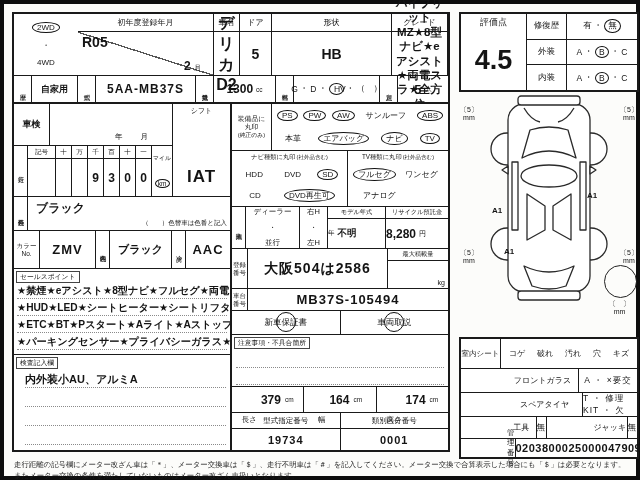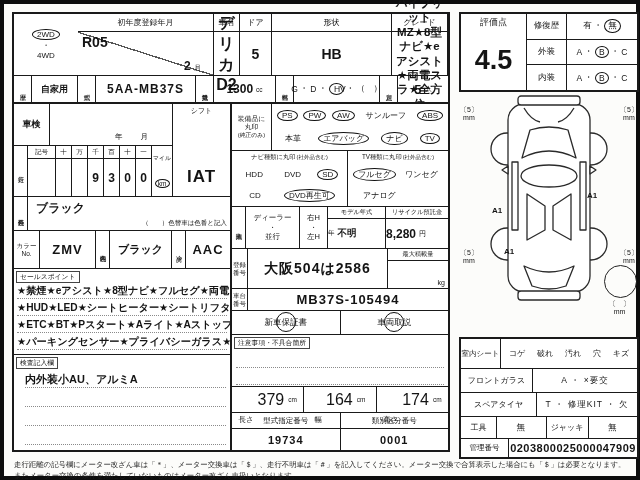--- a/index.html
+++ b/index.html
@@ -32,21 +32,21 @@
   
   #hdr { left:8px; top:8px; width:438px; height:92px; display:grid;
          grid-template-columns:64px 136px 26px 32px 120px 56px; grid-template-rows:18px 44px 26px; }
   .hc { display:flex; align-items:center; justify-content:center; text-align:center; }
   #reg-val { position:relative;
      background:linear-gradient(to top right, transparent 49%, #555 49%, #555 50.6%, transparent 50.6%); }
   #reg-era { position:absolute; left:4px; top:2px; font-size:14px; font-weight:bold; }
   #reg-mo  { position:absolute; right:12px; bottom:2px; font-size:12px; font-weight:bold; }
   #reg-mo small { font-size:7px; font-weight:normal; }
   #grade-cell { font-size:11.5px; font-weight:bold; line-height:1.25; padding:1px 2px; }
-  #drive-cell { flex-direction:column; gap:0; font-size:8px; }
+  #drive-cell { flex-direction:column; gap:7px; font-size:8px; }
   #info-strip { grid-column:1/7; display:flex; }
   #info-strip > div { height:100%; }
 
   
   #leftcol { left:8px; top:98px; width:220px; height:350px; }
   #shaken-row { height:42px; position:relative; }
   #shaken-ym { position:absolute; right:6px; bottom:3px; font-size:7.5px; letter-spacing:18px; }
   #mile-row { height:50px; }
   .mcol { display:flex; flex-direction:column; }
   .mhead { height:13px; font-size:6.5px; display:flex; align-items:center; justify-content:center; border-bottom:1px solid #1a1a1a; }
@@ -67,37 +67,37 @@
   
   #midcol { left:226px; top:98px; width:220px; height:350px; }
   #equip-row { height:46px; }
   #equip-lbl { width:40px; font-size:6.8px; line-height:1.25; text-align:center; flex-direction:column; justify-content:center; display:flex; }
   .eqline { flex:1; display:flex; align-items:center; justify-content:space-around; font-size:8px; padding:0 2px; }
   #navtv-row { height:56px; }
   .ntcol { display:flex; flex-direction:column; }
   .nthead { height:13px; font-size:6.3px; display:flex; align-items:center; justify-content:center; gap:1px; }
   .ntline { flex:1; display:flex; align-items:center; justify-content:space-around; font-size:8px; padding:0 3px; }
   #import-row { height:42px; }
-  .stack3 { flex-direction:column; justify-content:center; display:flex; align-items:center; font-size:7.5px; line-height:1.3; }
+  .stack3 { flex-direction:column; justify-content:space-between; display:flex; align-items:center; font-size:7.5px; line-height:1.3; }
   .subhead { height:12px; font-size:6.2px; display:flex; align-items:center; justify-content:center; border-bottom:1px solid #1a1a1a; }
   .subval { flex:1; display:flex; align-items:center; gap:3px; }
   #reg-row { height:40px; }
   #regno { font-size:14px; font-weight:bold; letter-spacing:1px; }
   #maxload { width:60px; position:relative; }
   #maxload-kg { position:absolute; right:3px; bottom:2px; font-size:7px; }
   #chassis-row { height:22px; }
   #chassis-v { font-size:13px; font-weight:bold; letter-spacing:1px; }
   #warr-row { height:24px; }
   .warr-cell { position:relative; flex:1; display:flex; align-items:center; justify-content:center; font-size:8.5px; }
   #notes { height:52px; position:relative; padding:16px 4px 0 4px; }
   .nline { height:17px; }
   #dims-row { height:26px; }
   .dim-grp { flex:1; display:flex; align-items:center; justify-content:center; gap:4px; }
   .dim-l { font-size:7.5px;margin-top:40px; }
-  .dim-v { font-size:16px; font-weight:normal;text-align:right; }
+  .dim-v { font-size:12px; font-weight:bold;text-align:right; }
   .dim-u { font-size:6.5px; }
   #typeno-row { height:38px; }
   .tn-col { flex:1; display:flex; flex-direction:column; }
   .tn-h { height:16px; font-size:7.5px; display:flex; align-items:center; justify-content:center; border-bottom:1px solid #1a1a1a; }
   .tn-v { flex:1; display:flex; align-items:center; justify-content:center; font-size:11px; font-weight:bold; letter-spacing:1px; }
 
   
   #evalbox { left:455px; top:8px; width:180px; height:80px; display:flex; }
   #eval-left { width:66px; display:flex; flex-direction:column; border-right:1px solid #1a1a1a; }
   #eval-lbl { height:16px; font-size:9px; display:flex; align-items:center; justify-content:center; }
@@ -120,21 +120,21 @@
   #mm-br { left:161px; top:155px; }
   #spare-circle { position:absolute; left:145px; top:171px; width:33px; height:33px; border:1.4px solid #222; border-radius:50%; }
   #mm-spare { left:150px; top:206px; }
 
   #cond { left:455px; top:333px; width:180px; height:122px; display:flex; flex-direction:column; }
   .cond-row { display:flex; }
   #seat-row { height:30px; }
   #seat-lbl { width:40px; font-size:7.5px; line-height:1.3; }
   #seat-items { flex:1; display:flex; align-items:center; justify-content:space-around; font-size:8px; padding:0 2px; }
   #glass-row { height:24px; }
-  .cond-l { font-size:8px; display:flex; align-items:center; justify-content:center; }
+  .cond-l { font-size:8px; display:flex; align-items:center; justify-content:center;margin-left:46px; }
   .cond-v { flex:1; display:flex; align-items:center; justify-content:center; font-size:8.5px; letter-spacing:1px; }
   #spare-row { height:24px; }
   #tools-row { height:22px; }
   #mgmt-row { height:18px; }
   #mgmt-no { font-size:11px; font-weight:bold; letter-spacing:0.5px; }
 
   #footer { position:absolute; left:10px; top:455px; width:624px; font-size:7.4px; line-height:1.5; white-space:nowrap; color:#1d1d1d; }
 </style>
 </head>
 <body>

